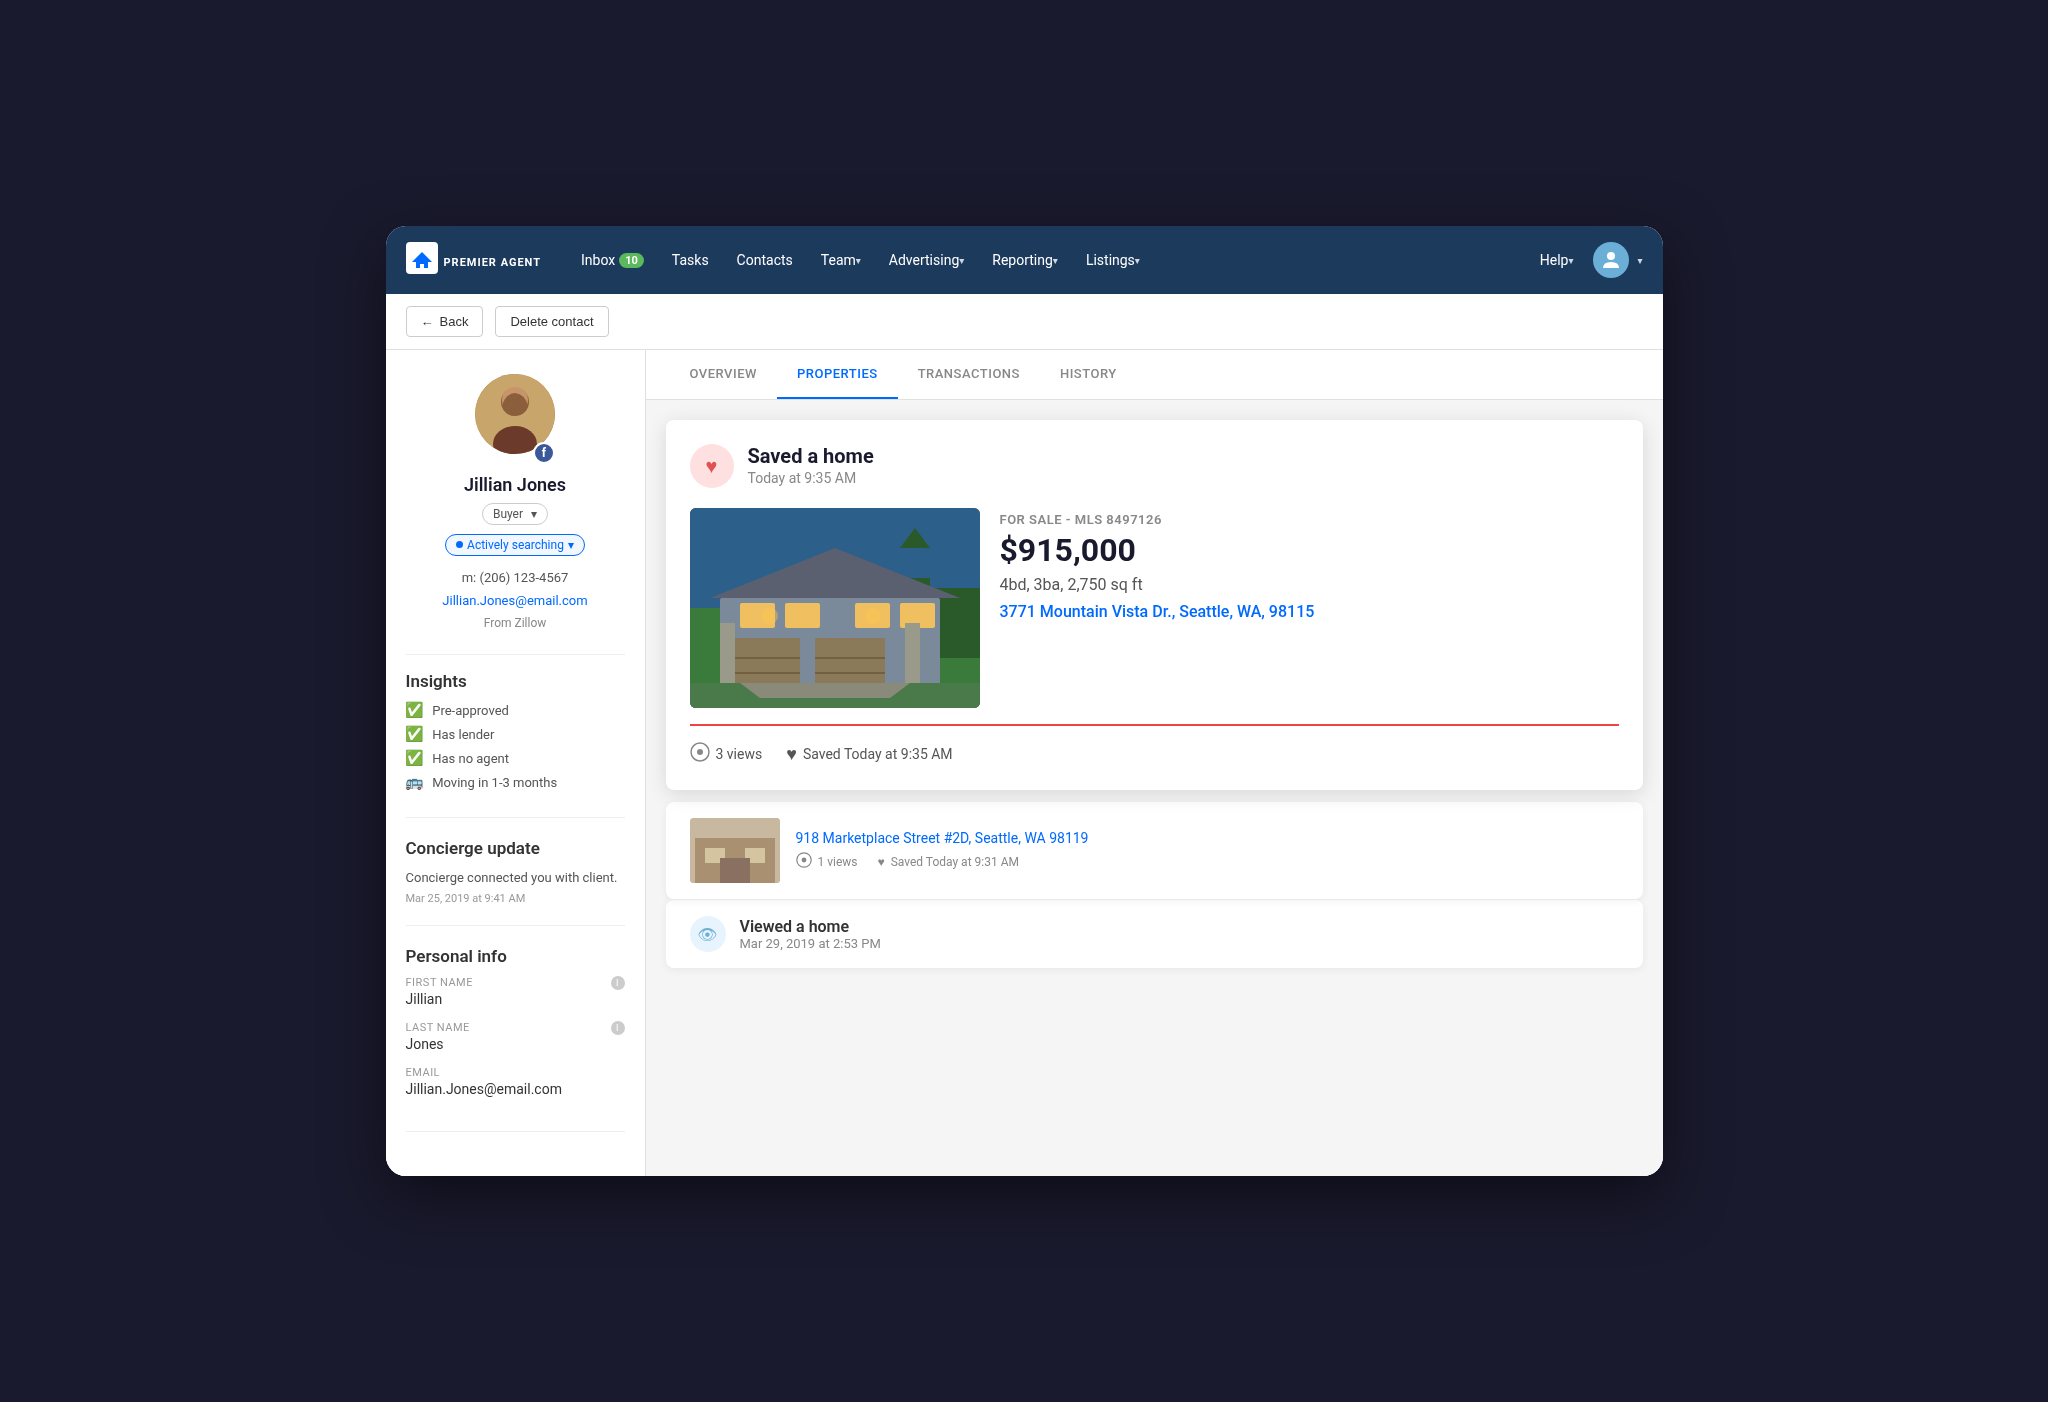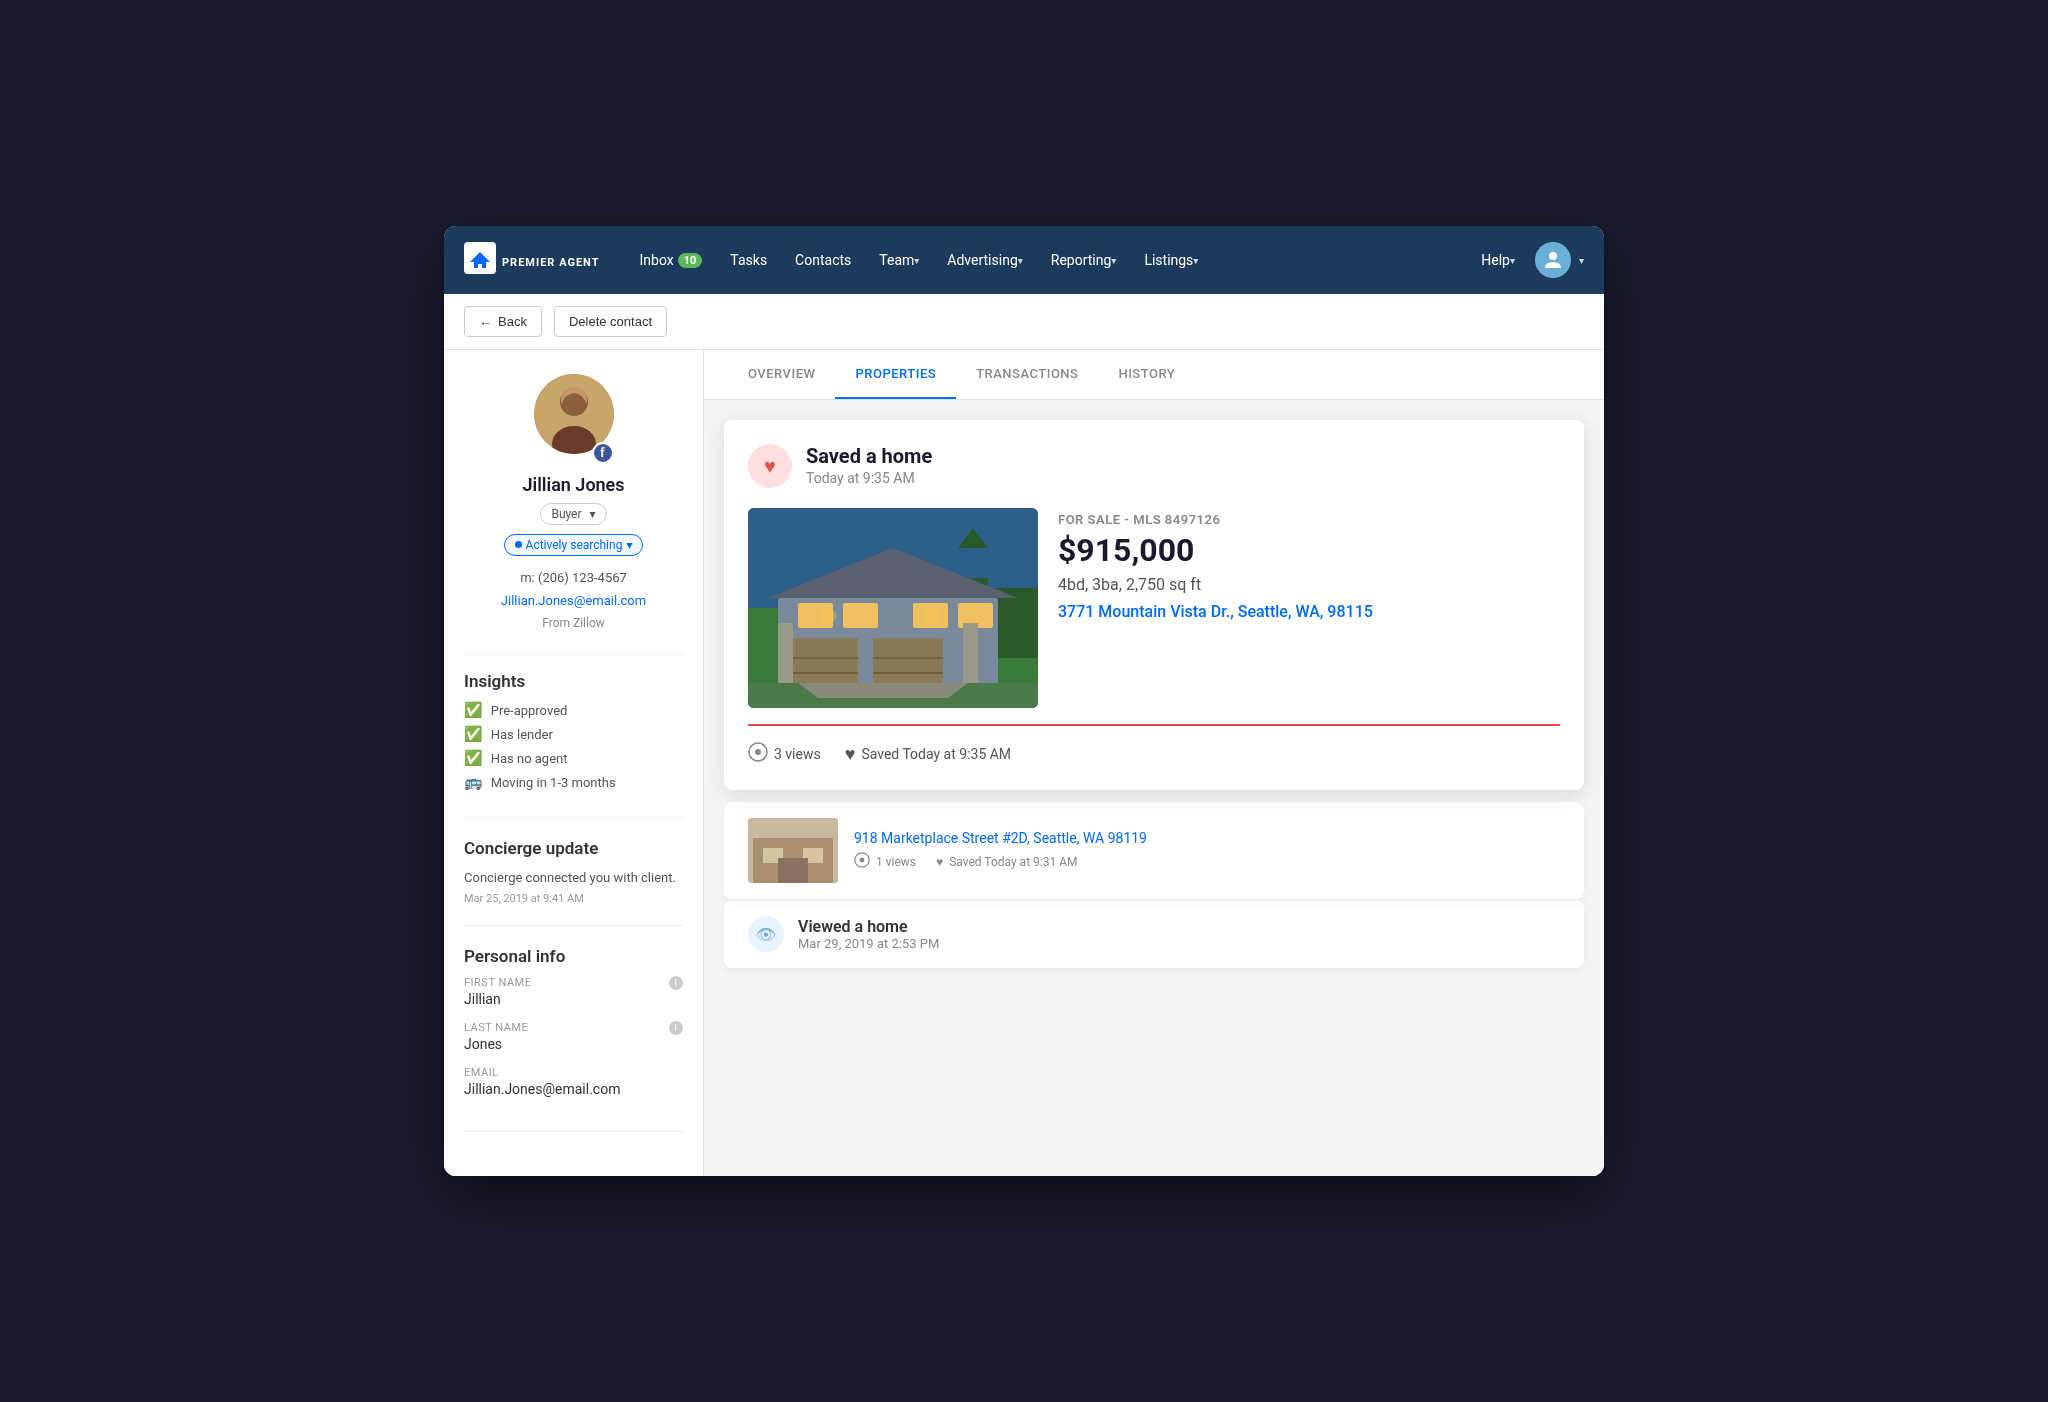--- a/index.html
+++ b/index.html
@@ -7,23 +7,23 @@
       font-family: -apple-system, BlinkMacSystemFont, 'Segoe UI', Roboto, sans-serif;
       background: #1a1a2e;
       display: flex;
       justify-content: center;
       align-items: center;
       min-height: 100vh;
       padding: 20px;
     }
 
     .browser-window {
-      width: 1160px;
+      width: 1277px;
       background: #f5f5f5;
-      border-radius: 12px;
+      border-radius: 20px;
       overflow: hidden;
       box-shadow: 0 20px 60px rgba(0,0,0,0.5);
     }
 
     
     .navbar {
       background: #1b3a5c;
       display: flex;
       align-items: center;
       padding: 0 20px;

